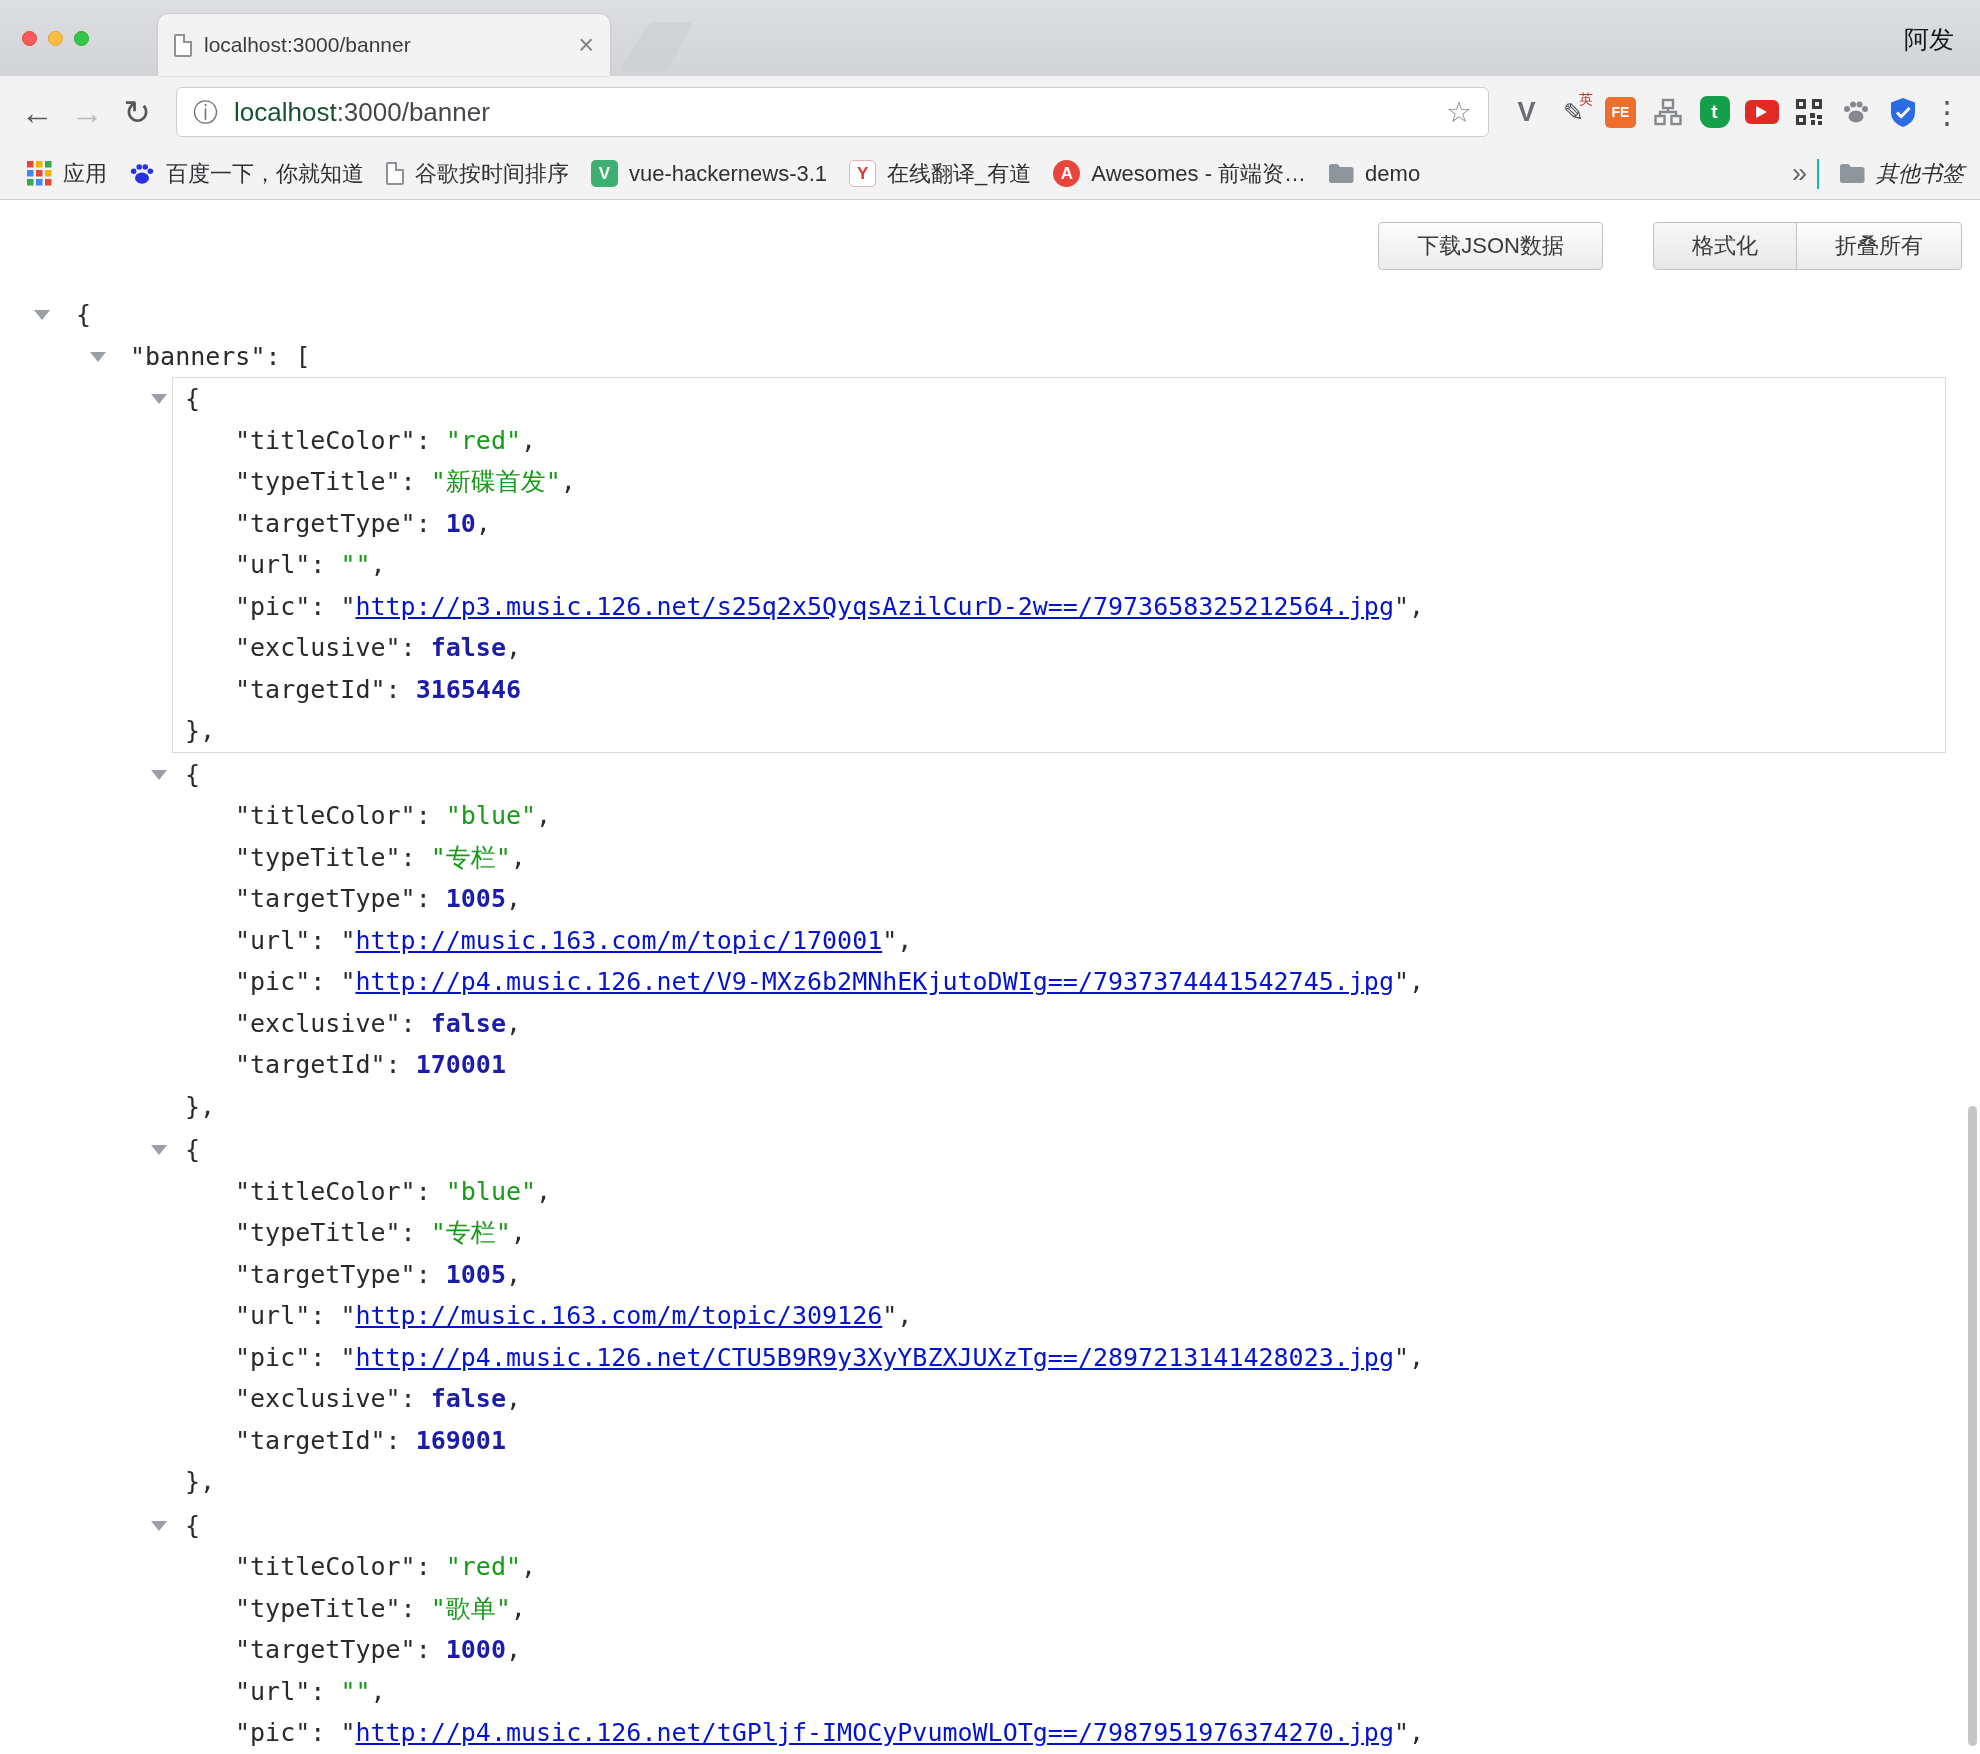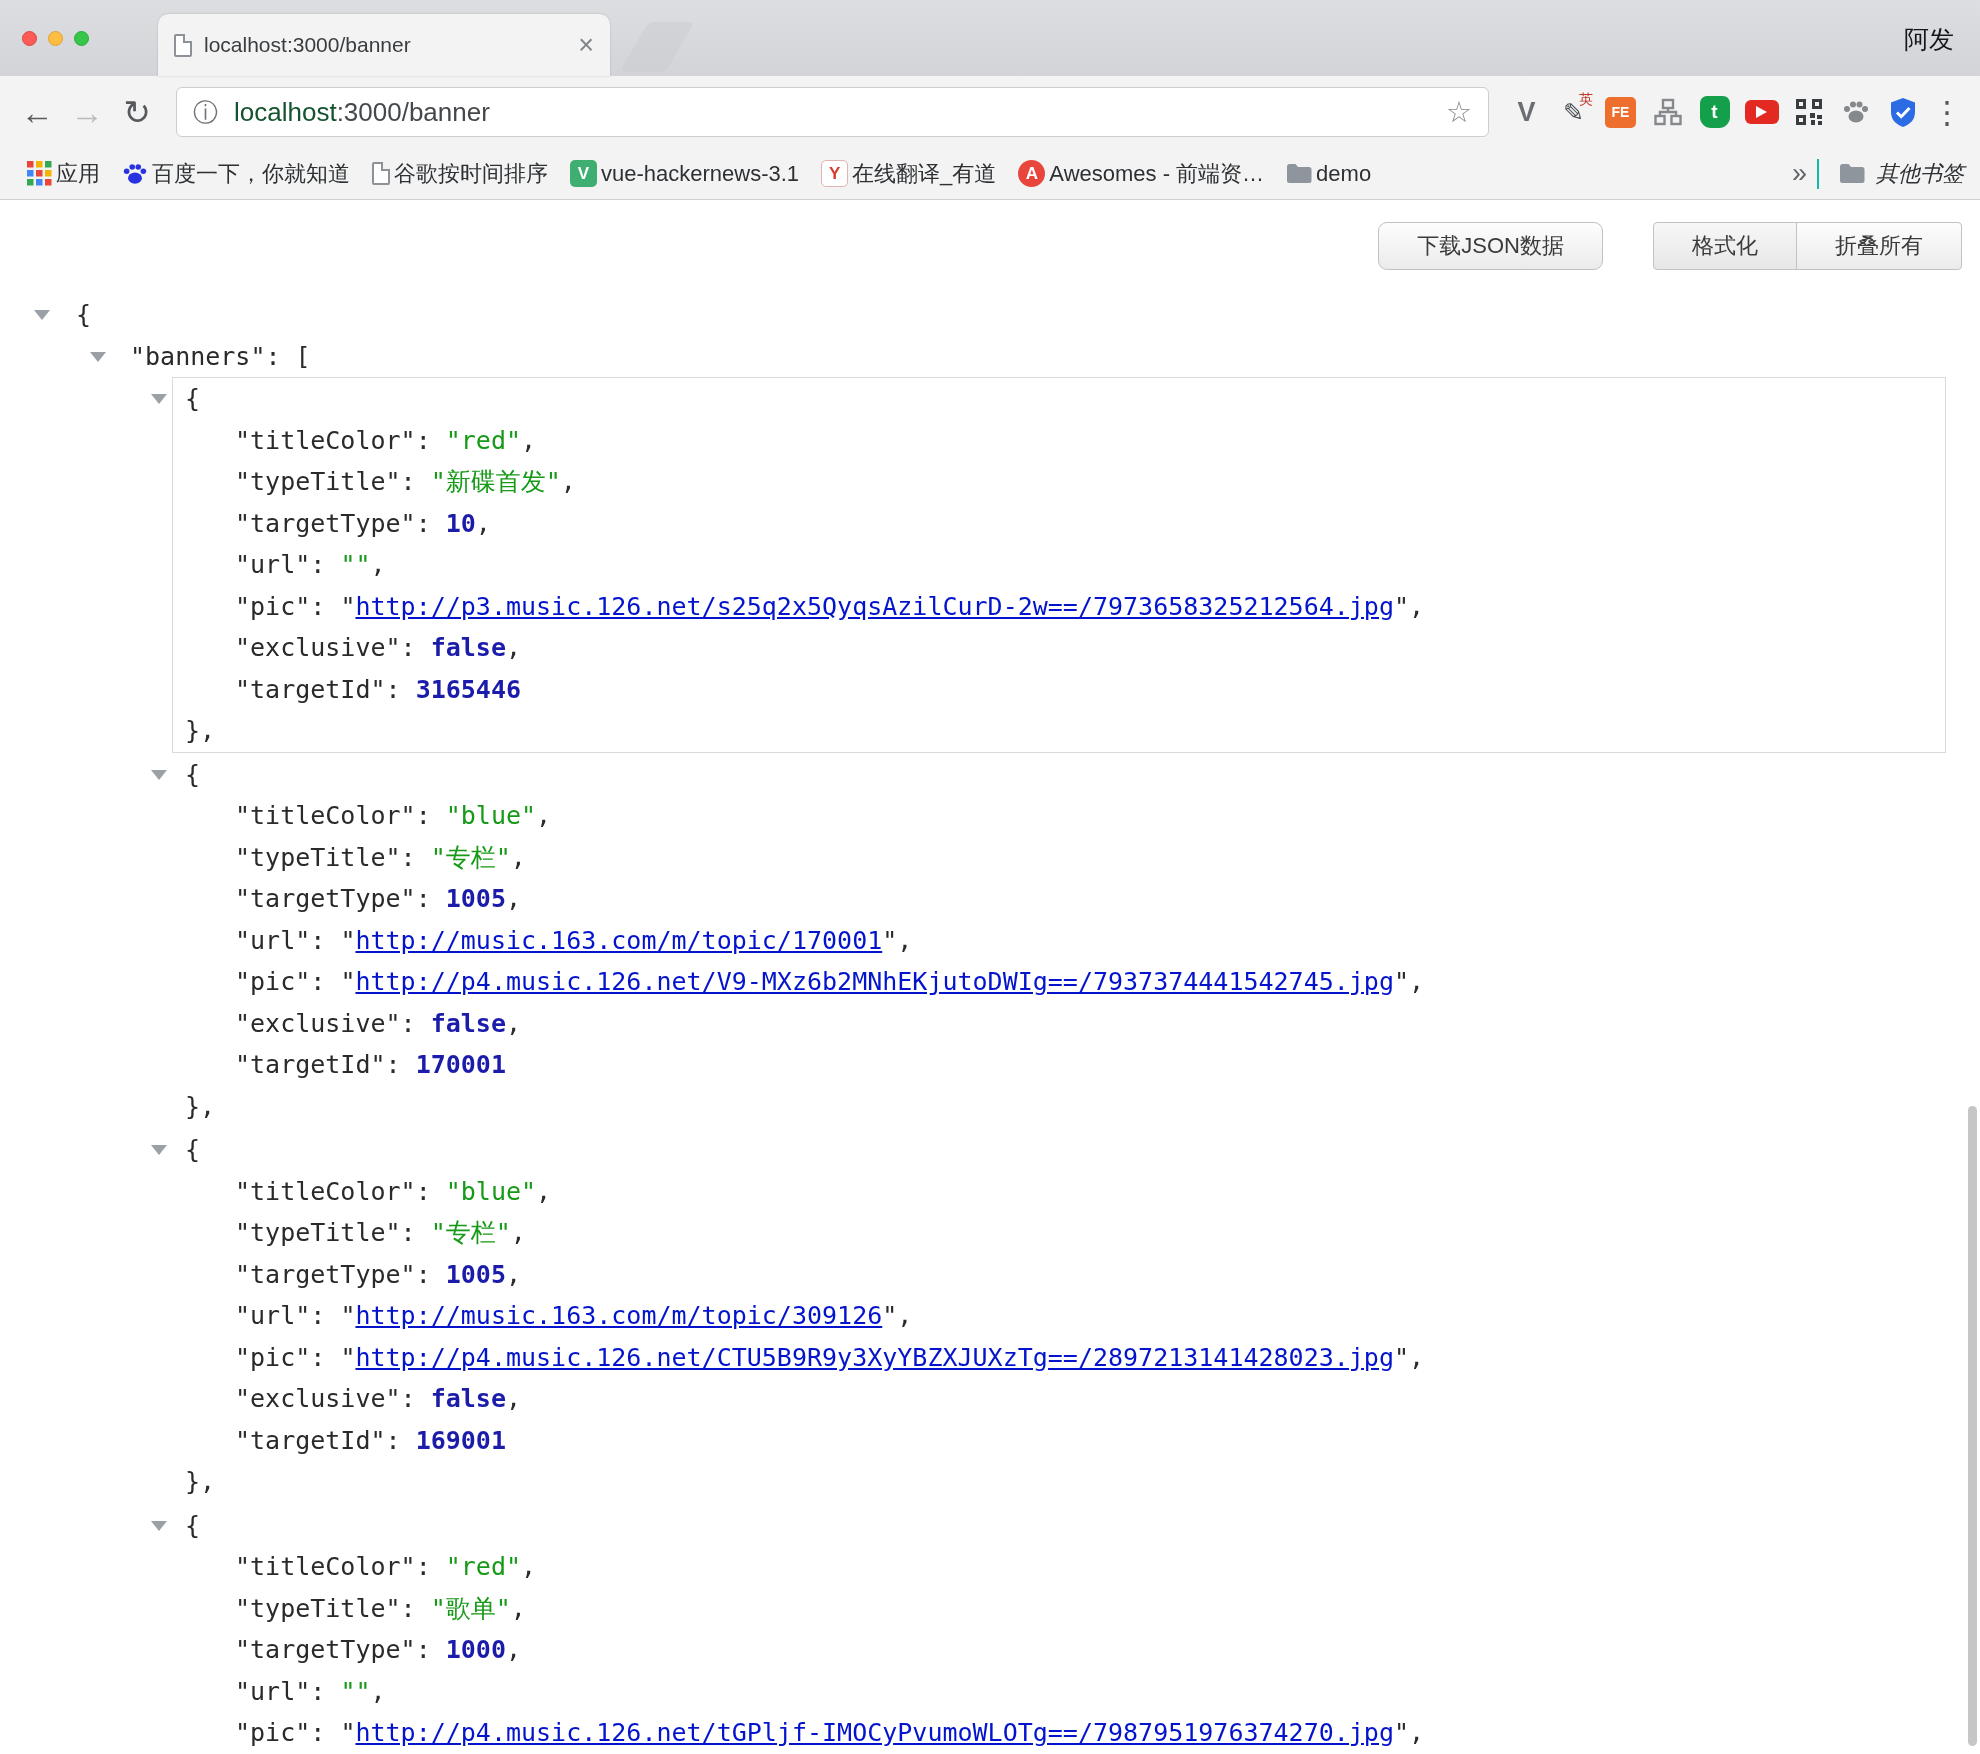--- a/index.html
+++ b/index.html
@@ -48,41 +48,41 @@
   .greenshield-icon { width:30px; height:32px; background:#14a04a; border-radius:7px 7px 11px 11px; color:#fff; font-size:19px; font-weight:bold; display:flex; align-items:center; justify-content:center; }
   .yt-icon { width:34px; height:24px; background:#e32a22; border-radius:6px; display:flex; align-items:center; justify-content:center; }
   .yt-icon i { display:block; width:0; height:0; border-left:11px solid #fff; border-top:6px solid transparent; border-bottom:6px solid transparent; }
   .kebab { font-size:31px; color:#56595c; width:42px; text-align:center; line-height:1; }
 
   
   .bookmarks {
     height:52px; background:#f3f3f3; border-bottom:1px solid #cfd0d2;
     display:flex; align-items:center; padding:0 16px; font-size:22px; color:#2e3134;
   }
-  .bm { display:flex; align-items:center; gap:4px; padding:0 11px; white-space:nowrap; }
+  .bm { display:flex; align-items:center; gap:11px; padding:0 11px; white-space:nowrap; }
   .badge-sq { width:27px; height:27px; border-radius:5px; display:flex; align-items:center; justify-content:center; font-size:17px; font-weight:bold; }
   .vue-sq { background:#3fae71; color:#fff; }
   .ydao-sq { background:#fff; border:1px solid #e0b4b2; color:#d63a31; }
   .awes-sq { background:#e8463c; border-radius:50%; color:#fff; }
   .doc {
     width:18px; height:23px; border:2px solid #8d9298; border-radius:2px; background:#fff; position:relative;
   }
   .doc:after { content:""; position:absolute; right:-2px; top:-2px; width:7px; height:7px; background:#f3f3f3; border-left:2px solid #8d9298; border-bottom:2px solid #8d9298; }
   .tab .doc { background:#fff; }
   .tab .doc:after { background:#f3f3f3; }
   .chevroncaret { font-size:27px; color:#5f6368; padding:0 10px; }
   .spacer { flex:1; }
   .other-group { display:flex; align-items:center; gap:11px; padding-left:20px; border-left:2px solid #14b8a6;font-style:italic; }
 
   
   .content { position:relative; height:1554px; background:#fff; overflow:hidden; }
   .actions { position:absolute; top:22px; right:18px; display:flex; gap:18px; z-index:2; }
   .btn {
     height:48px; line-height:46px; padding:0 38px;
-    background:linear-gradient(#fdfdfd,#ebebeb); border:1px solid #c2c2c2; border-radius:9px;
+    background:linear-gradient(#fdfdfd,#ebebeb); border:1px solid #c2c2c2; border-radius:4px;
     font-size:22px; color:#3b3b3b; white-space:nowrap;
   }
   .seg { display:flex; }
   .seg .btn:first-child { border-radius:4px 0 0 4px; background:linear-gradient(#f7f7f7,#e7e7e7);margin-left:32px; }
   .seg .btn:last-child  { border-radius:0 4px 4px 0; margin-left:-1px; }
 
   
   .json {
     position:absolute; inset:0; padding-top:94px;
     font-family:"DejaVu Sans Mono","Liberation Mono",monospace;

